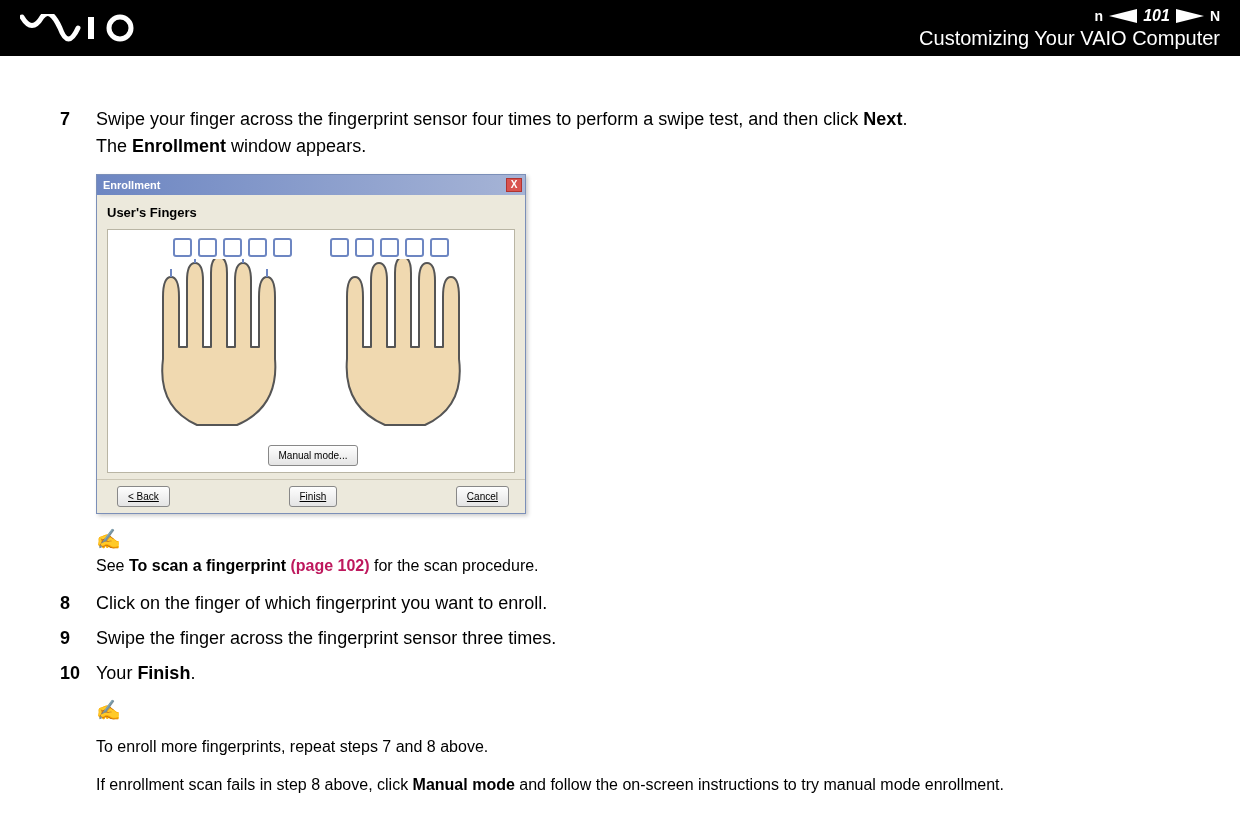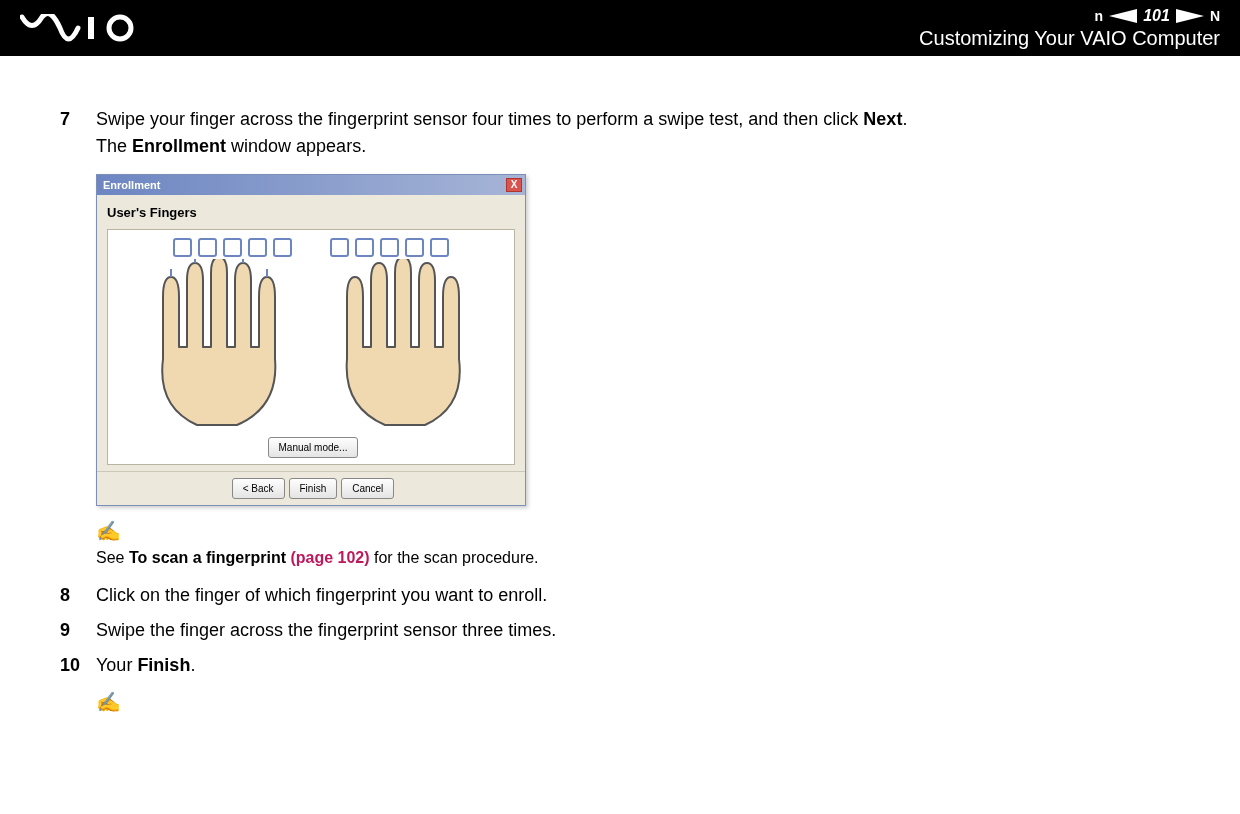--- a/index.html
+++ b/index.html
@@ -127,35 +127,36 @@
   }
   .hands-row {
     display: flex;
     gap: 18px;
     align-items: flex-start;
   }
   .hand-svg { width: 155px; height: 170px; }
   .manual-row {
     display: flex;
     justify-content: flex-end;
-    margin-top: 8px;
+    margin-top: 16px;
   }
   .win-btn {
     border: 1px solid #888;
     background: linear-gradient(#fefefe, #e4e4e4);
     font-size: 10px;
     padding: 2px 10px;
     border-radius: 3px;
     margin-left: 4px;
   }
   .enroll-footer {
     border-top: 1px solid #ccc7b6;
-    padding: 6px 10px;
-    display: flex;
-    justify-content: center;
+    padding: 6px 16px;
+    display: flex;
+    justify-content: space-between;
+    text-decoration: underline;
   }
   .note-block {
     margin: 8px 0 12px 36px;
     font-family: Arial, Helvetica, sans-serif;
   }
   .note-icon {
     font-size: 20px;
   }
   .note-text {
     font-size: 16px;
@@ -283,15 +284,22 @@
 
   <div class="step">
     <div class="step-num">10</div>
     <div class="step-body">
       <span>Your </span><span class="bold">Finish</span><span>.</span>
     </div>
   </div>
 
   <div class="note-block">
     <div class="note-icon">✍</div>
+    <div class="narrow para-block" style="margin-left:0;">
+      <p>To enroll more fingerprints, repeat steps 7 and 8 above.</p>
+      <p>
+        <span>If enrollment scan fails in step 8 above, click </span><span class="bold">Manual mode</span><span> and follow the on-screen instructions to try manual mode enrollment.</span>
+      </p>
+
+    </div>
   </div>
 
 </div>
 
 </body></html>

